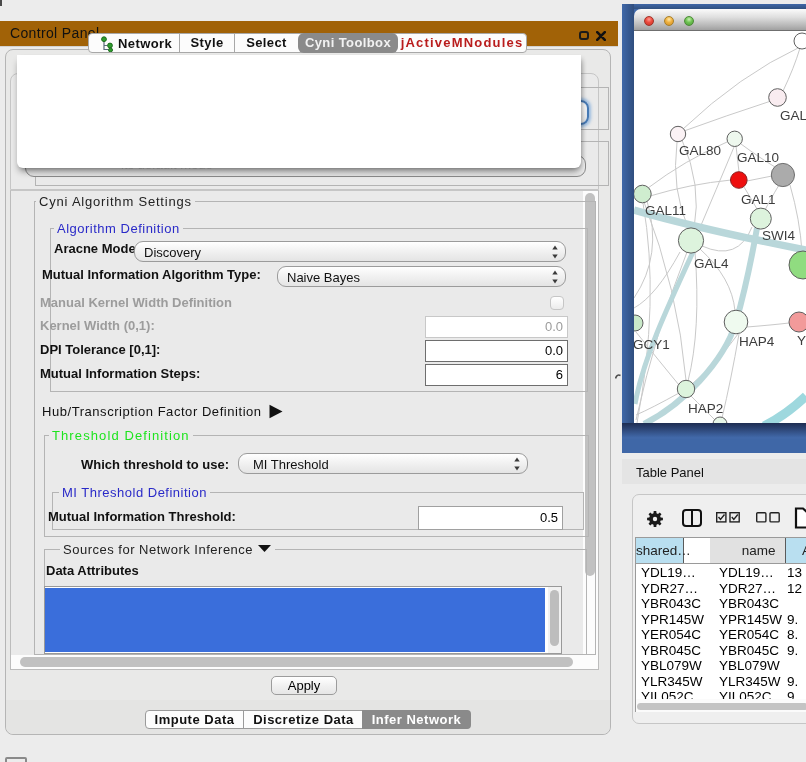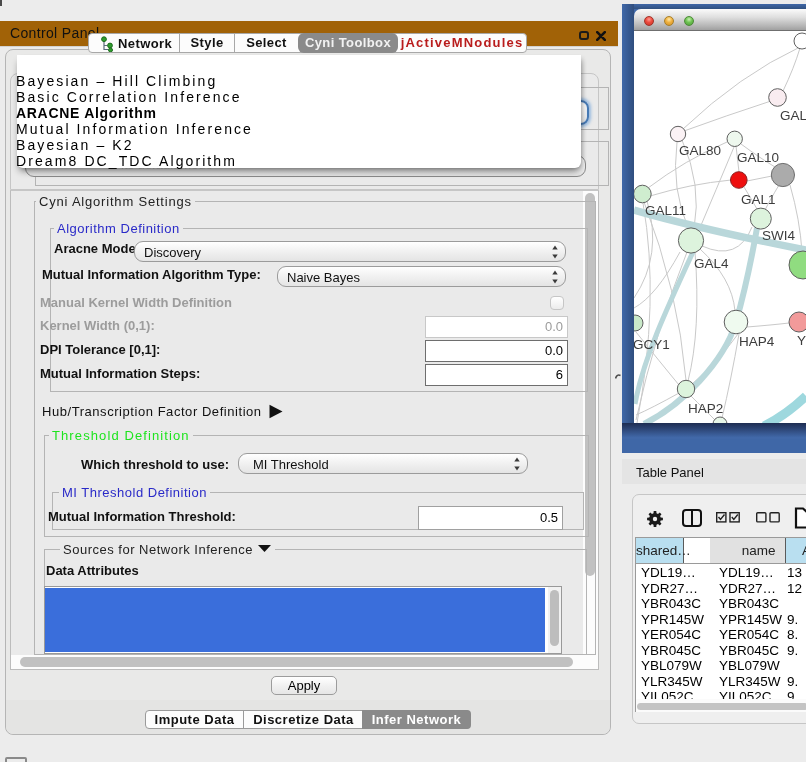--- a/index.html
+++ b/index.html
@@ -133,21 +133,20 @@
     </svg>
     <span class="abs" style="left:29px;top:2px;color:#111;">Network</span>
   </div>
   <div class="abs" style="left:91px;top:0;width:55px;height:18px;text-align:center;line-height:18px;border-right:1px solid #a8a8a8;color:#111;">Style</div>
   <div class="abs" style="left:146px;top:0;width:63px;height:18px;text-align:center;line-height:18px;color:#111;">Select</div>
   <div class="abs" style="left:209px;top:-1px;width:100px;height:20px;text-align:center;line-height:20px;background:#8a8a8a;color:#f2f2f2;border-radius:6px;">Cyni Toolbox</div>
   <div class="abs" style="left:309px;top:0;width:128px;height:18px;text-align:center;line-height:18px;color:#b91c1c;letter-spacing:1.2px;">jActiveMNodules</div>
 </div>
 
 <div class="abs" style="left:17px;top:55px;width:564px;height:113px;background:#fff;border-radius:0 0 6px 6px;box-shadow:0 5px 7px -2px rgba(0,0,0,0.45), 3px 2px 5px -2px rgba(0,0,0,0.25);">
-  <div class="abs" style="left:-1px;top:18px;font-size:14px;letter-spacing:2.1px;color:#000;line-height:16px;">Bayesian – Hill Climbing<br>Basic Correlation Inference<br><b style="letter-spacing:0.7px;">ARACNE Algorithm</b><br>Mutual Information Inference<br>Bayesian – K2<br>Dream8 DC_TDC Algorithm</div>
 </div>
 
 <svg class="abs" style="left:615px;top:373px;" width="6" height="7" viewBox="0 0 6 7">
     <path d="M0.5 5.5 Q 2 0.8 5.5 2.5" stroke="#4a4a4a" stroke-width="1.6" fill="none"></path>
   </svg>
 
 <div class="abs" style="left:5px;top:757px;width:22px;height:10px;border:2px solid #8a8a8a;border-radius:2px;background:#ececec;"></div>
 
 <div class="abs" style="left:622px;top:4px;width:184px;height:449px;background:#3f67a7;"></div>
 <div class="abs" style="left:622px;top:4px;width:12px;height:419px;background:linear-gradient(90deg,#4068a8,#304e7e);"></div>

